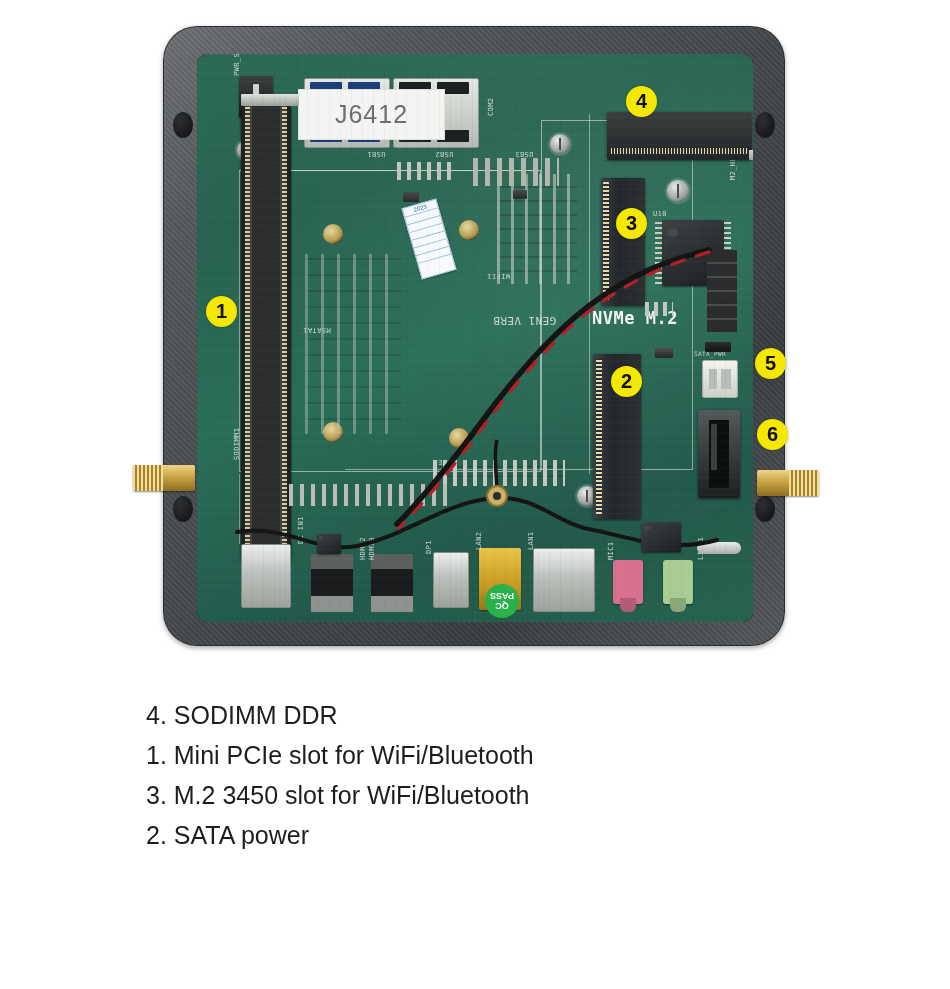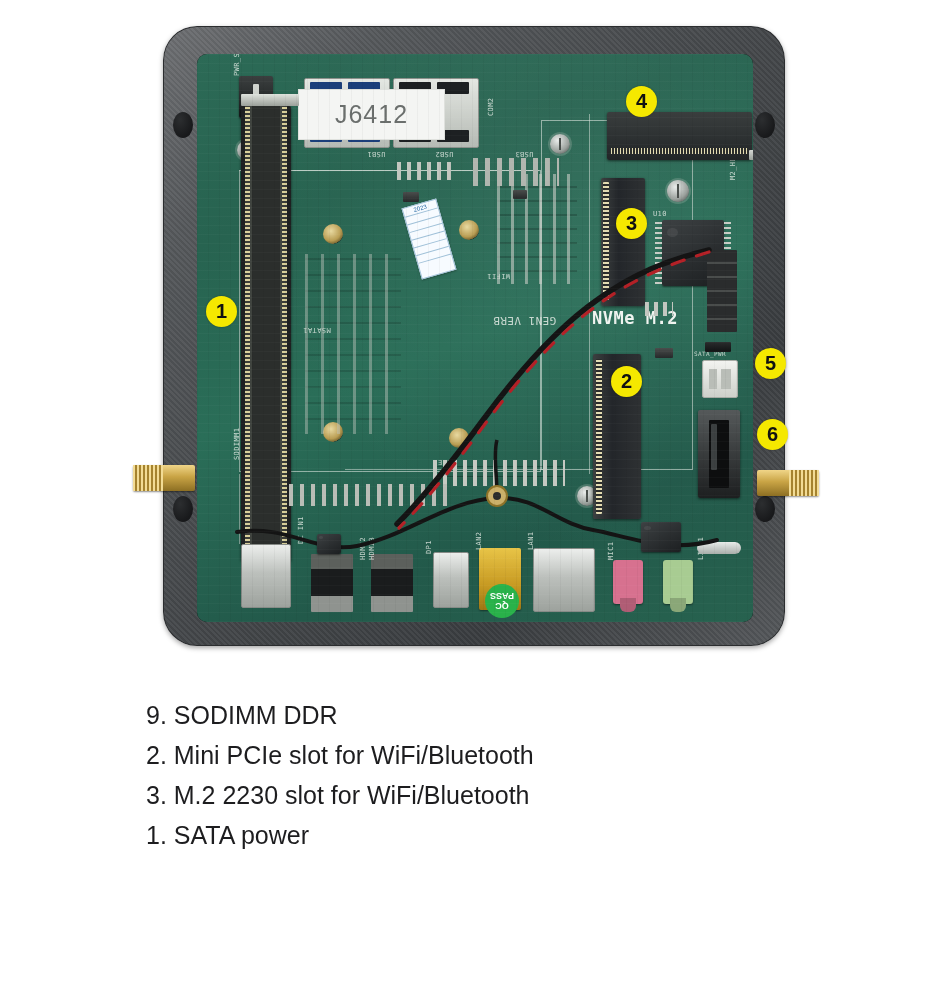--- a/index.html
+++ b/index.html
@@ -368,18 +368,18 @@
   <div class="callout" style="left:206px;top:296px;">1</div>
   <div class="callout" style="left:611px;top:366px;">2</div>
   <div class="callout" style="left:616px;top:208px;">3</div>
   <div class="callout" style="left:626px;top:86px;">4</div>
   <div class="callout" style="left:755px;top:348px;">5</div>
   <div class="callout" style="left:757px;top:419px;">6</div>
 </div>
 
 <div id="legend">
   <ol>
-    <li>9. SODIMM DDR</li>
-    <li>2. Mini PCIe slot for WiFi/Bluetooth</li>
-    <li>3. M.2 2230 slot for WiFi/Bluetooth</li>
-    <li>1. SATA power</li>
+    <li>4. SODIMM DDR</li>
+    <li>1. Mini PCIe slot for WiFi/Bluetooth</li>
+    <li>3. M.2 3450 slot for WiFi/Bluetooth</li>
+    <li>2. SATA power</li>
   </ol>
 </div>
 
 </body></html>

